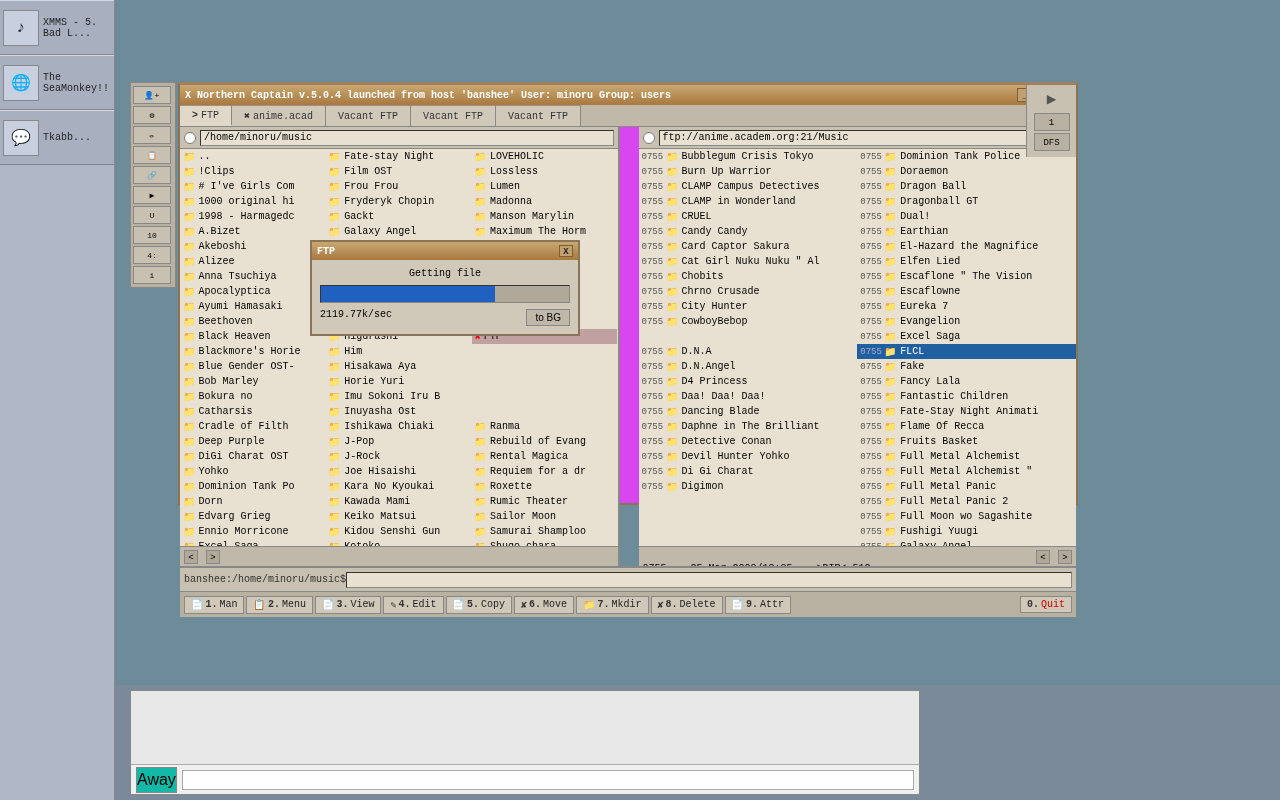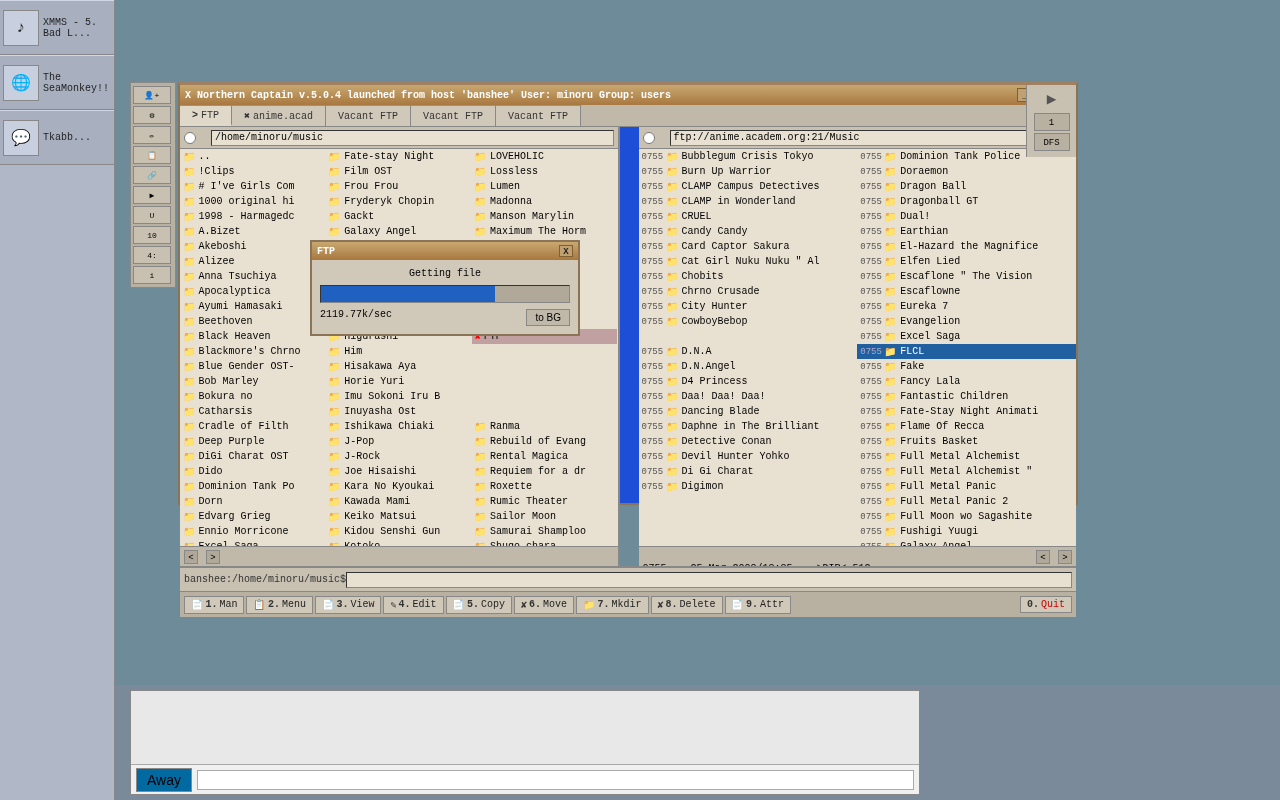--- a/index.html
+++ b/index.html
@@ -51,21 +51,21 @@
       font-size: 16px;
     }
 
     
     .ftp-window {
       position: absolute;
       left: 178px;
       top: 82px;
       width: 900px;
       height: 423px;
-      background: #1d4ed8;
+      background: #d946ef;
       border: 2px solid #8b7355;
       border-top: 3px solid #a08060;
     }
 
     .ftp-titlebar {
       background: linear-gradient(to bottom, #c8a870, #a87840);
       color: #fff;
       height: 20px;
       display: flex;
       align-items: center;
@@ -137,21 +137,21 @@
       border-right: none;
     }
 
     .panel-header {
       display: flex;
       align-items: center;
       background: #c8c0b0;
       border-bottom: 1px solid #888;
       height: 22px;
       padding: 0 4px;
-      gap: 15px;
+      gap: 4px;
     }
     .panel-path-radio {
       width: 12px;
       height: 12px;
     }
     .panel-path {
       flex: 1;
       background: #e8e0d0;
       border: 1px inset #888;
       padding: 1px 3px;
@@ -411,25 +411,25 @@
     }
     .chat-input {
       flex: 1;
       background: white;
       border: 1px solid #aaa;
       height: 20px;
       font-size: 11px;
       padding: 0 4px;
     }
     .away-btn {
-      background: #0369a1;
+      background: #14b8a6;
       border: 1px solid #888;
-      padding: 3px 10px;
+      padding: 3px 0;
       cursor: pointer;
-      font-size: 14px;
+      font-size: 16px;
       margin-right: 5px;
     }
 
     
     .ru-flag {
       width: 28px;
       height: 19px;
       display: flex;
       flex-direction: column;
       border: 1px solid #555;
@@ -563,21 +563,21 @@
             <div class="file-item">
                 <span class="fi-icon">📁</span>
                 <span class="fi-name">Beethoven</span>
               </div>
             <div class="file-item">
                 <span class="fi-icon">📁</span>
                 <span class="fi-name">Black Heaven</span>
               </div>
             <div class="file-item">
                 <span class="fi-icon">📁</span>
-                <span class="fi-name">Blackmore's Chrno</span>
+                <span class="fi-name">Blackmore's Horie</span>
               </div>
             <div class="file-item">
                 <span class="fi-icon">📁</span>
                 <span class="fi-name">Blue Gender OST-</span>
               </div>
             <div class="file-item">
                 <span class="fi-icon">📁</span>
                 <span class="fi-name">Bob Marley</span>
               </div>
             <div class="file-item">
@@ -595,21 +595,21 @@
             <div class="file-item">
                 <span class="fi-icon">📁</span>
                 <span class="fi-name">Deep Purple</span>
               </div>
             <div class="file-item">
                 <span class="fi-icon">📁</span>
                 <span class="fi-name">DiGi Charat OST</span>
               </div>
             <div class="file-item">
                 <span class="fi-icon">📁</span>
-                <span class="fi-name">Dido</span>
+                <span class="fi-name">Yohko</span>
               </div>
             <div class="file-item">
                 <span class="fi-icon">📁</span>
                 <span class="fi-name">Dominion Tank Po</span>
               </div>
             <div class="file-item">
                 <span class="fi-icon">📁</span>
                 <span class="fi-name">Dorn</span>
               </div>
             <div class="file-item">

